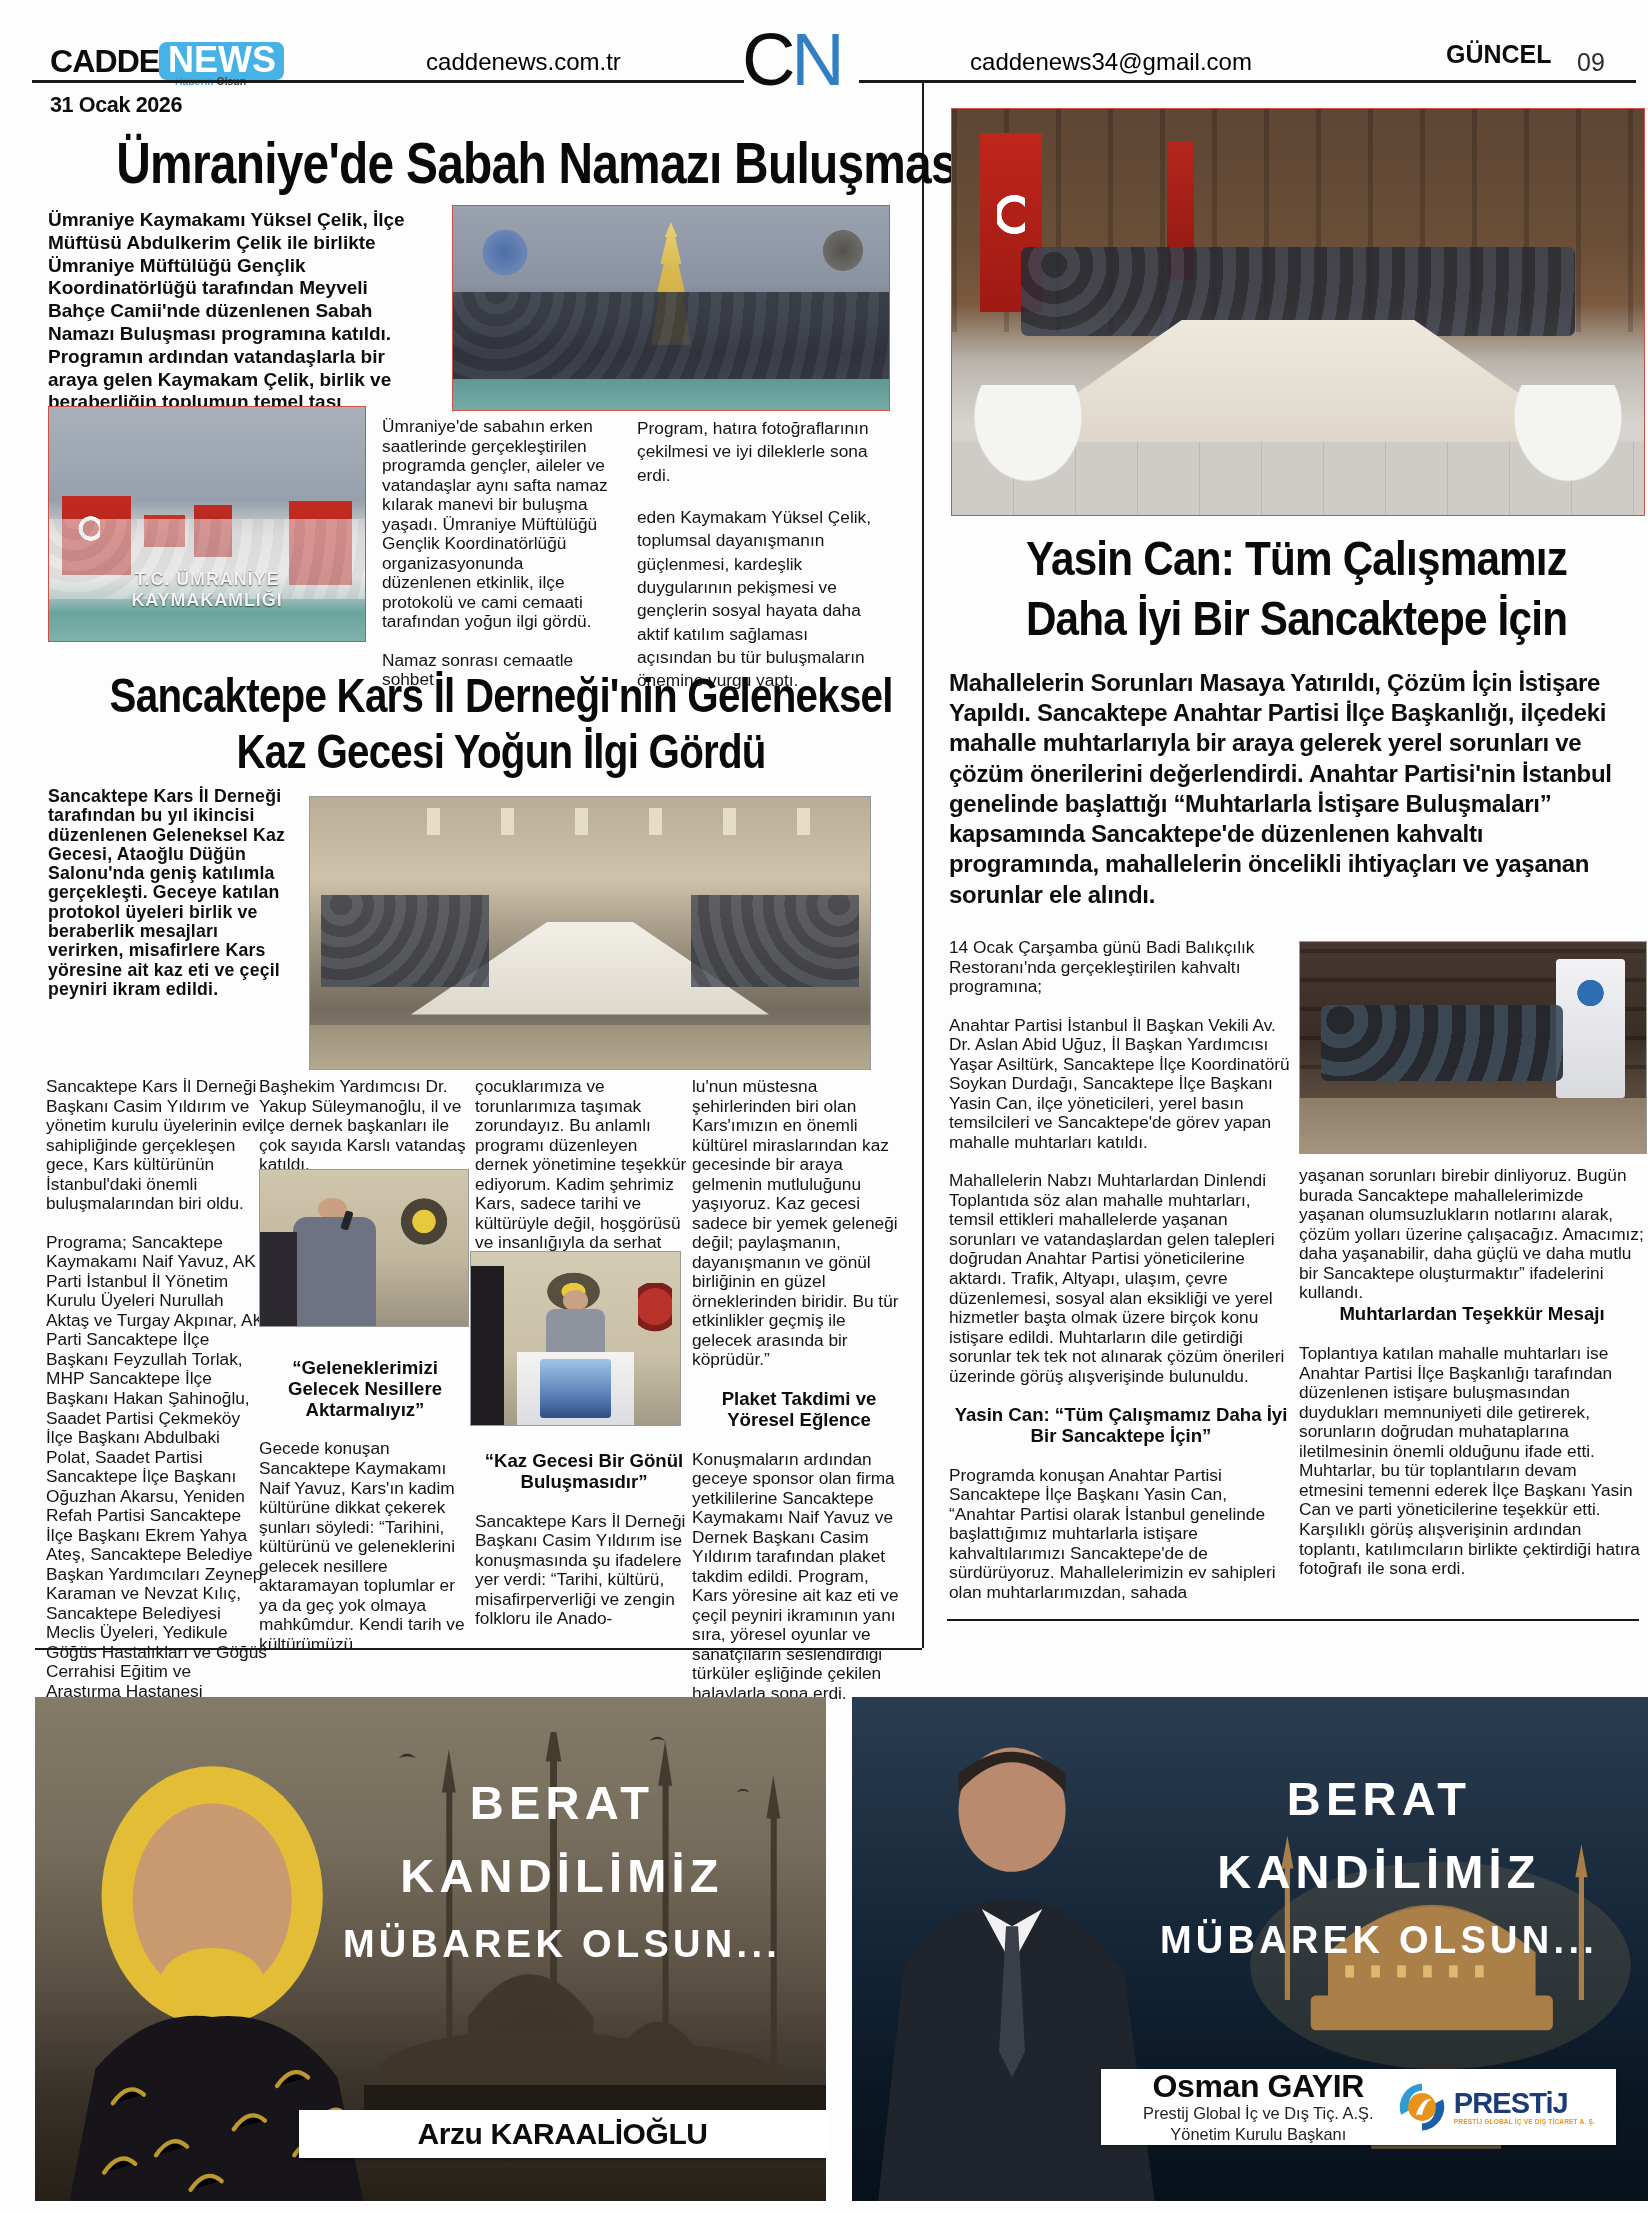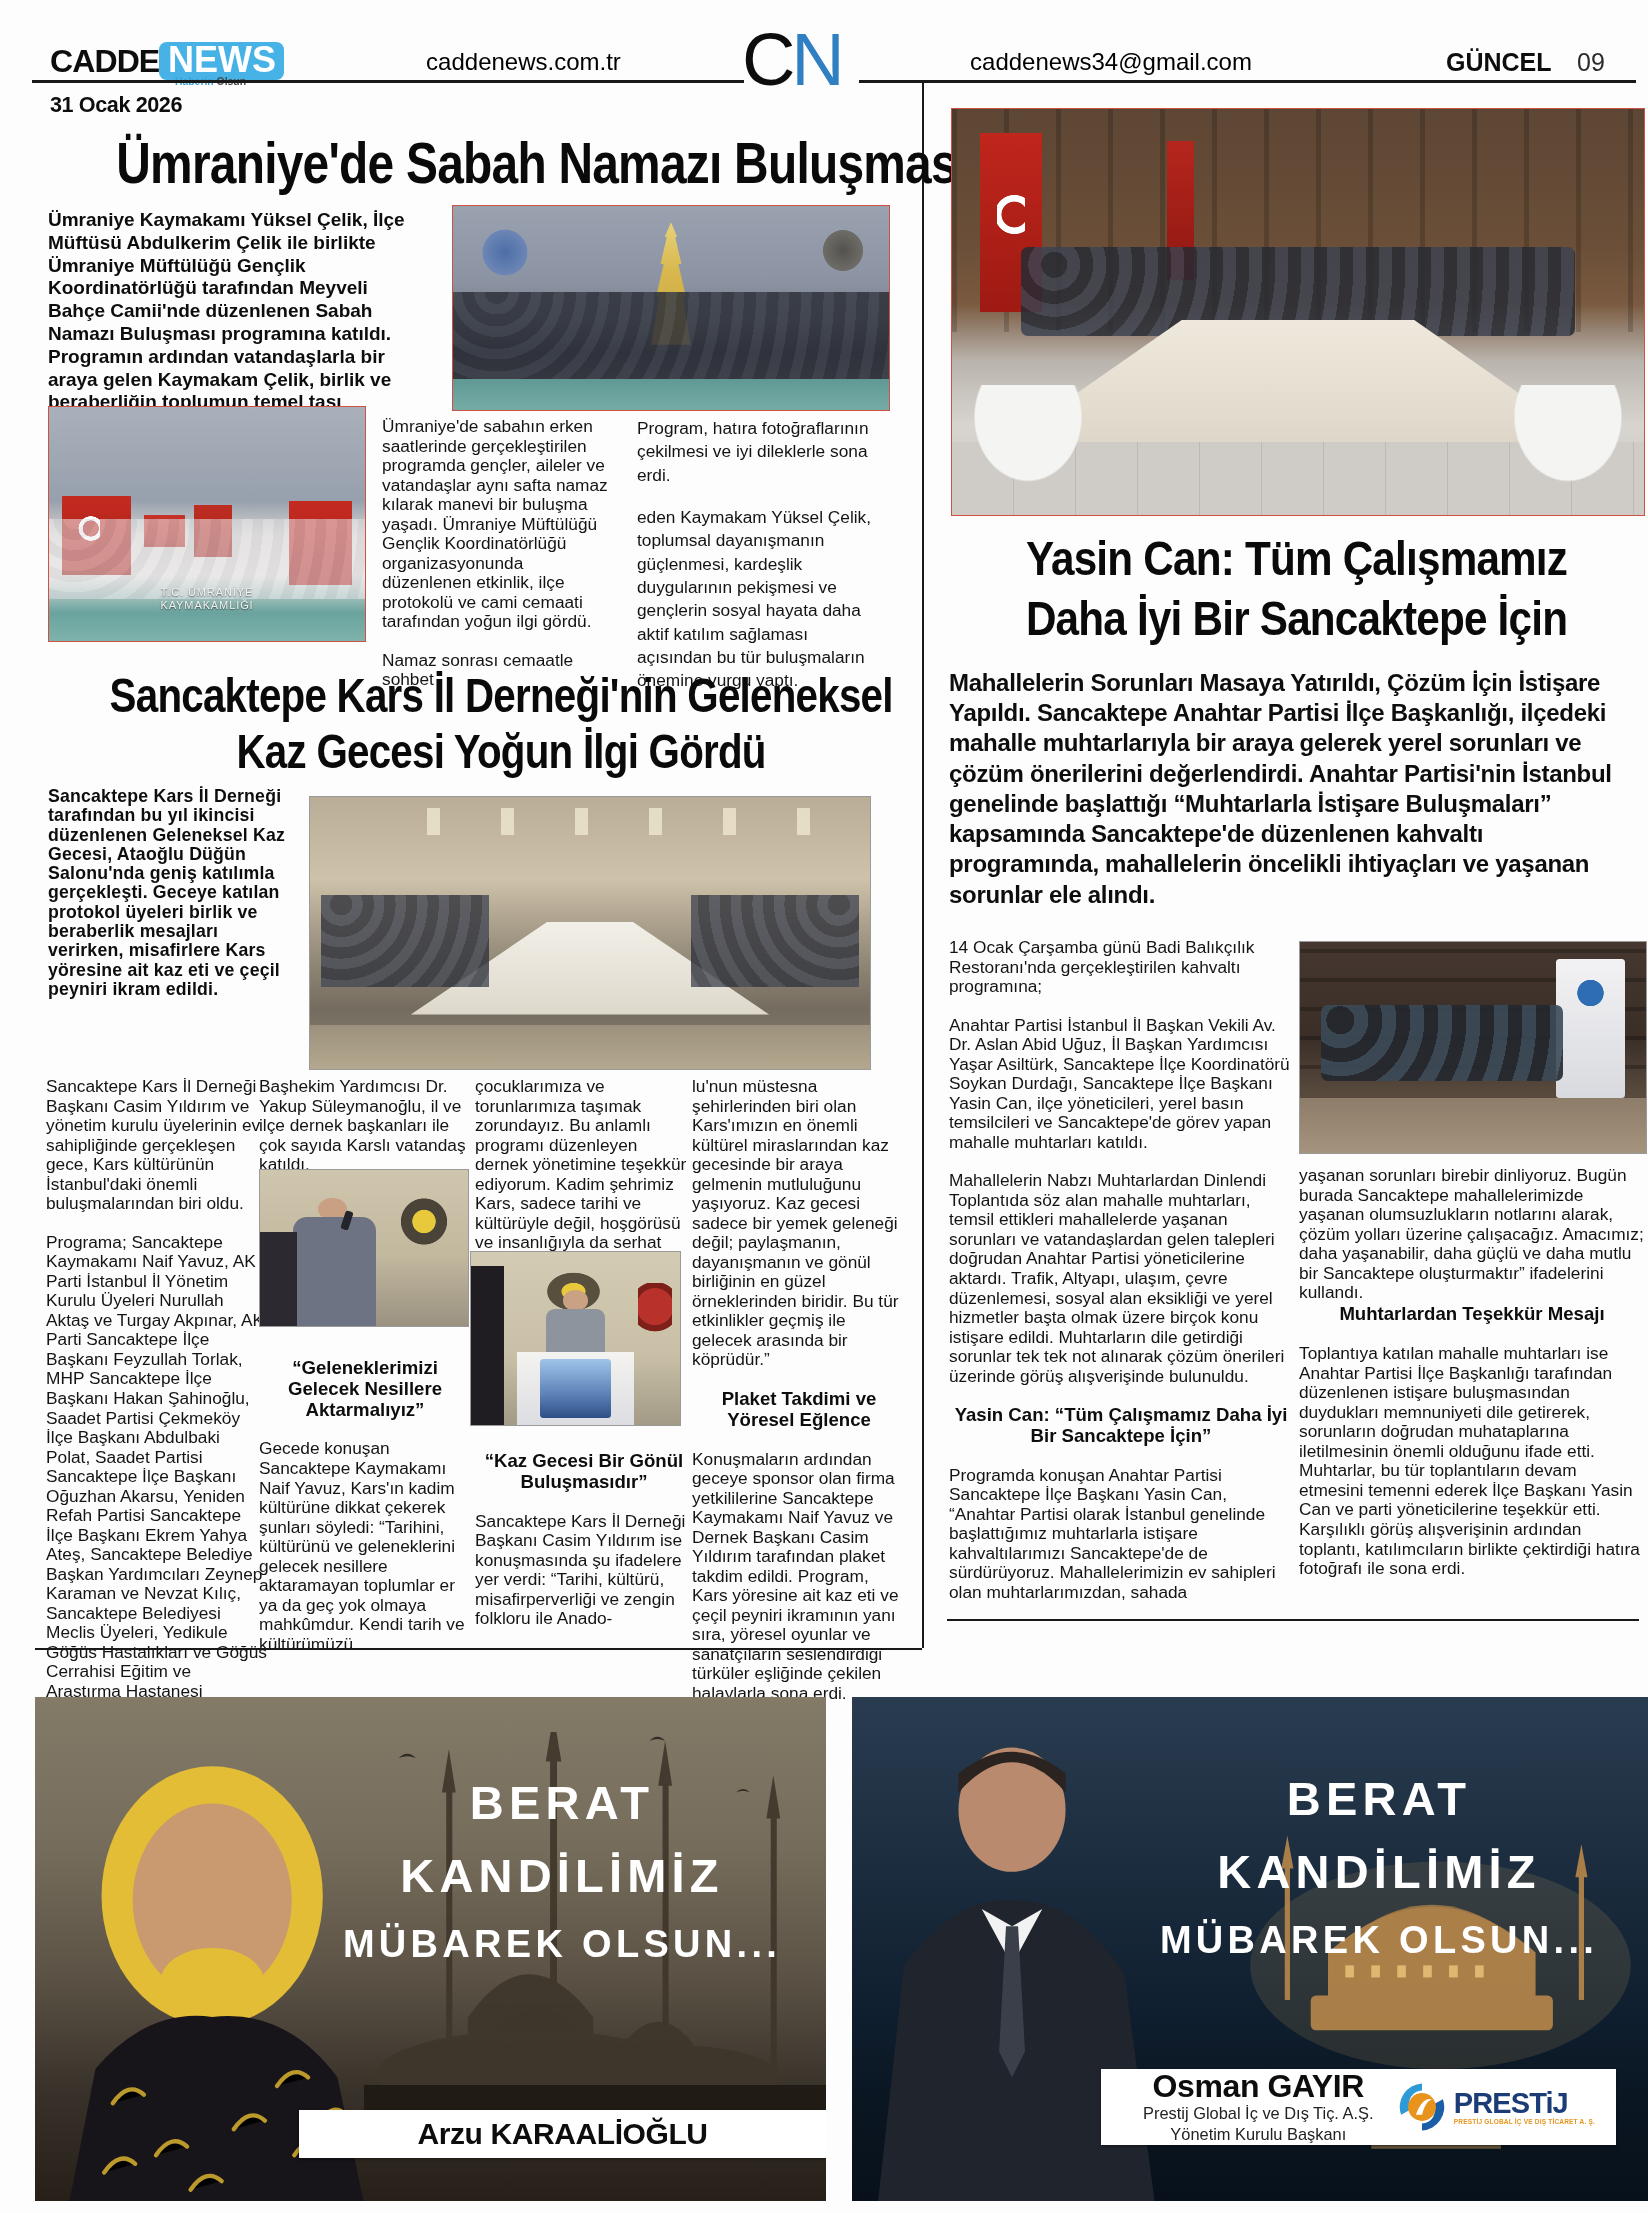--- a/index.html
+++ b/index.html
@@ -28,21 +28,21 @@
   .lede3{font-size:24px;line-height:1.26;font-weight:700;color:#0d0d0d;letter-spacing:-0.3px;}
   .bodytx{font-size:17.3px;line-height:1.13;color:#141414;}
   .bodytx p{margin:0 0 19px 0;}
   .bodytx p:last-child{margin-bottom:0;}
   .subhead{font-weight:700;text-align:center;font-size:18.6px;line-height:1.12;margin:0 0 3.5px 0;color:#0d0d0d;}
   .loose{line-height:1.35;}
   
   .photo{position:absolute;overflow:hidden;background:#888;}
   .red-frame{border:1.7px solid #cd5245;}
   .gray-frame{border:0.9px solid #9a9a9a;}
-  .watermark{position:absolute;left:0;right:0;bottom:29px;text-align:center;color:#f2f2f2;font-weight:400;font-size:11px;line-height:1.2;text-shadow:0 0.9px 1.7px rgba(0,0,0,.6);letter-spacing:0.9px;}
+  .watermark{position:absolute;left:0;right:0;bottom:29px;text-align:center;color:#f2f2f2;font-weight:700;font-size:18px;line-height:1.2;text-shadow:0 0.9px 1.7px rgba(0,0,0,.6);letter-spacing:0.9px;}
   
   .ad{position:absolute;overflow:hidden;}
   .greet{position:absolute;text-align:center;color:#fff;font-weight:800;}
   .greet .g1,.greet .g2{font-size:47px;letter-spacing:5.2px;line-height:1.0;margin-bottom:26px;}
   .greet .g3{font-size:38px;letter-spacing:4.3px;line-height:1.0;}
   .name-strip{position:absolute;background:#fff;display:flex;align-items:center;justify-content:center;box-shadow:0 1.7px 3.5px rgba(0,0,0,.4);}
   .name-left{font-size:30px;font-weight:800;color:#0d0d0d;letter-spacing:-0.4px;}
   .right-strip-text{text-align:center;}
   .name-right{font-size:32px;font-weight:800;color:#0d0d0d;line-height:1.05;letter-spacing:-0.4px;}
   .right-sub{font-size:16.4px;color:#222;line-height:1.25;}
@@ -59,21 +59,21 @@
   </div>
   <div class="abs tagline" style="left:147px;top:76px;width:99px;text-align:right;">
     <span style="color:#3aa0d6;">Haberin</span>
     <span style="color:#4a4a4a;">Olsun</span>
   </div>
   <div class="abs hdr-mid" style="left:372px;top:48px;width:303px;text-align:center;">caddenews.com.tr</div>
   <div class="abs cn" style="left:742px;top:22.5px;">
     <span style="color:#0d0d0d;">C</span><span style="color:#2f7fc2;">N</span>
   </div>
   <div class="abs hdr-mid" style="left:938px;top:48px;width:346px;text-align:center;">caddenews34@gmail.com</div>
-  <div class="abs guncel" style="left:1446px;top:48px;">GÜNCEL</div>
+  <div class="abs guncel" style="left:1446px;top:40px;">GÜNCEL</div>
   <div class="abs pagenum" style="left:1577px;top:48px;">09</div>
   <div class="rule" style="left:32px;top:80px;width:712px;height:2.6px;"></div>
   <div class="rule" style="left:859px;top:80px;width:777px;height:2.6px;"></div>
   <div class="abs date" style="left:50px;top:92px;">31 Ocak 2026</div>
   <div class="rule" style="left:922px;top:83px;width:1.7px;height:1565px;"></div>
 
   <div class="abs headline" style="left:35px;top:130px;width:882px;">
     <span class="cond h-a1">Ümraniye'de Sabah Namazı Buluşması</span>
   </div>
 

